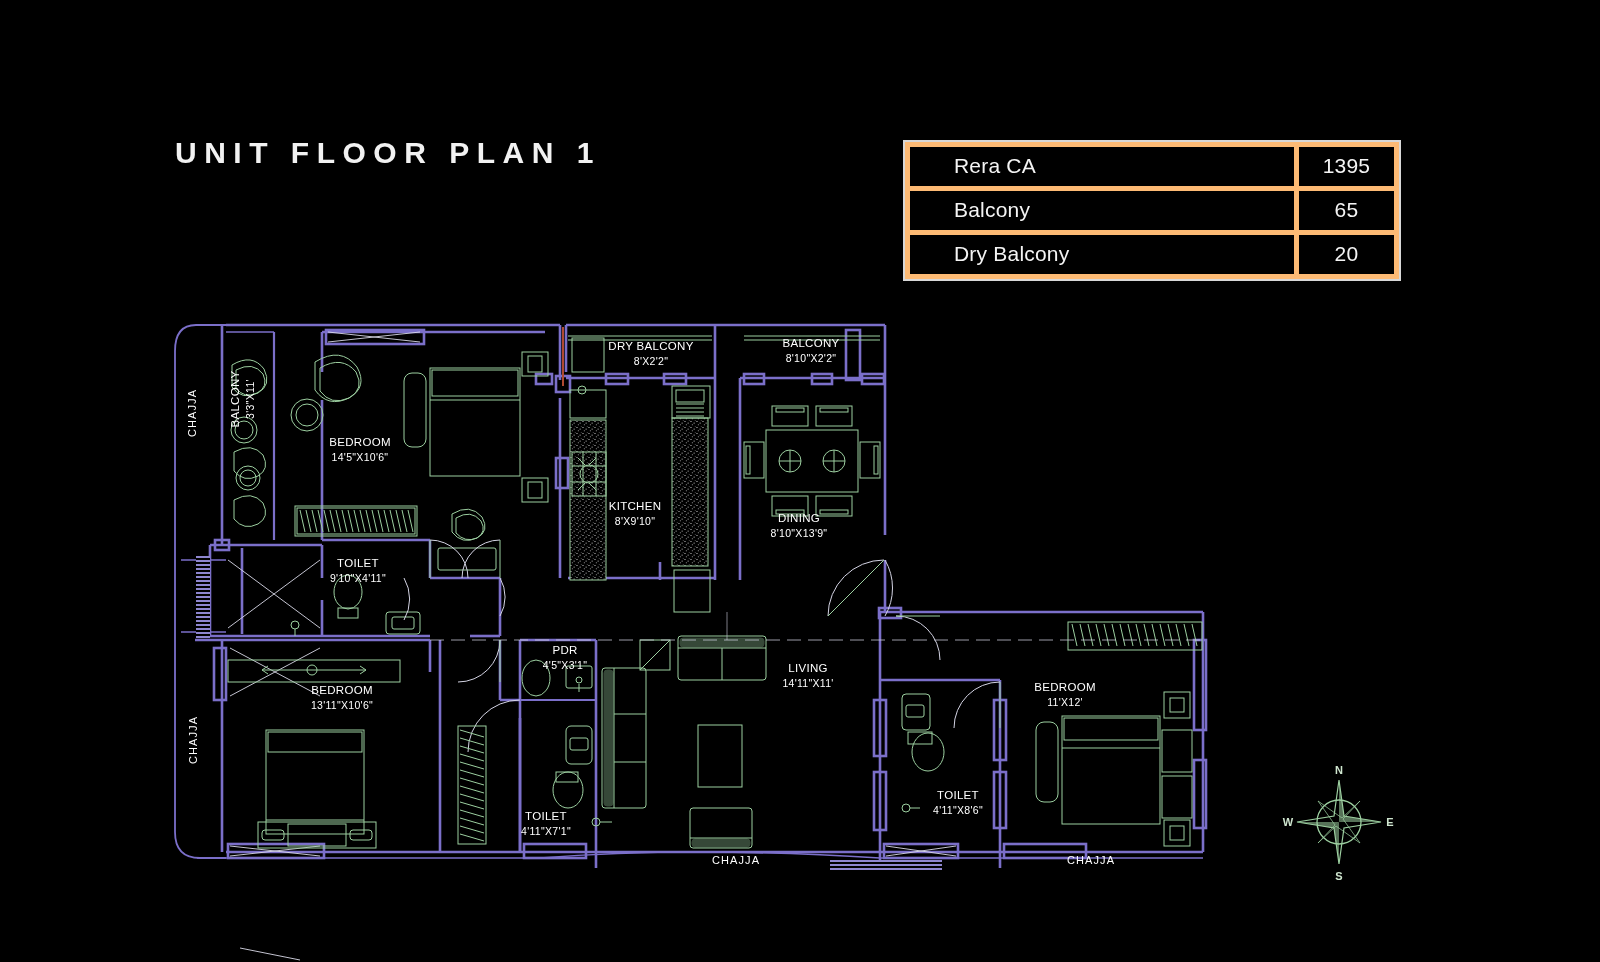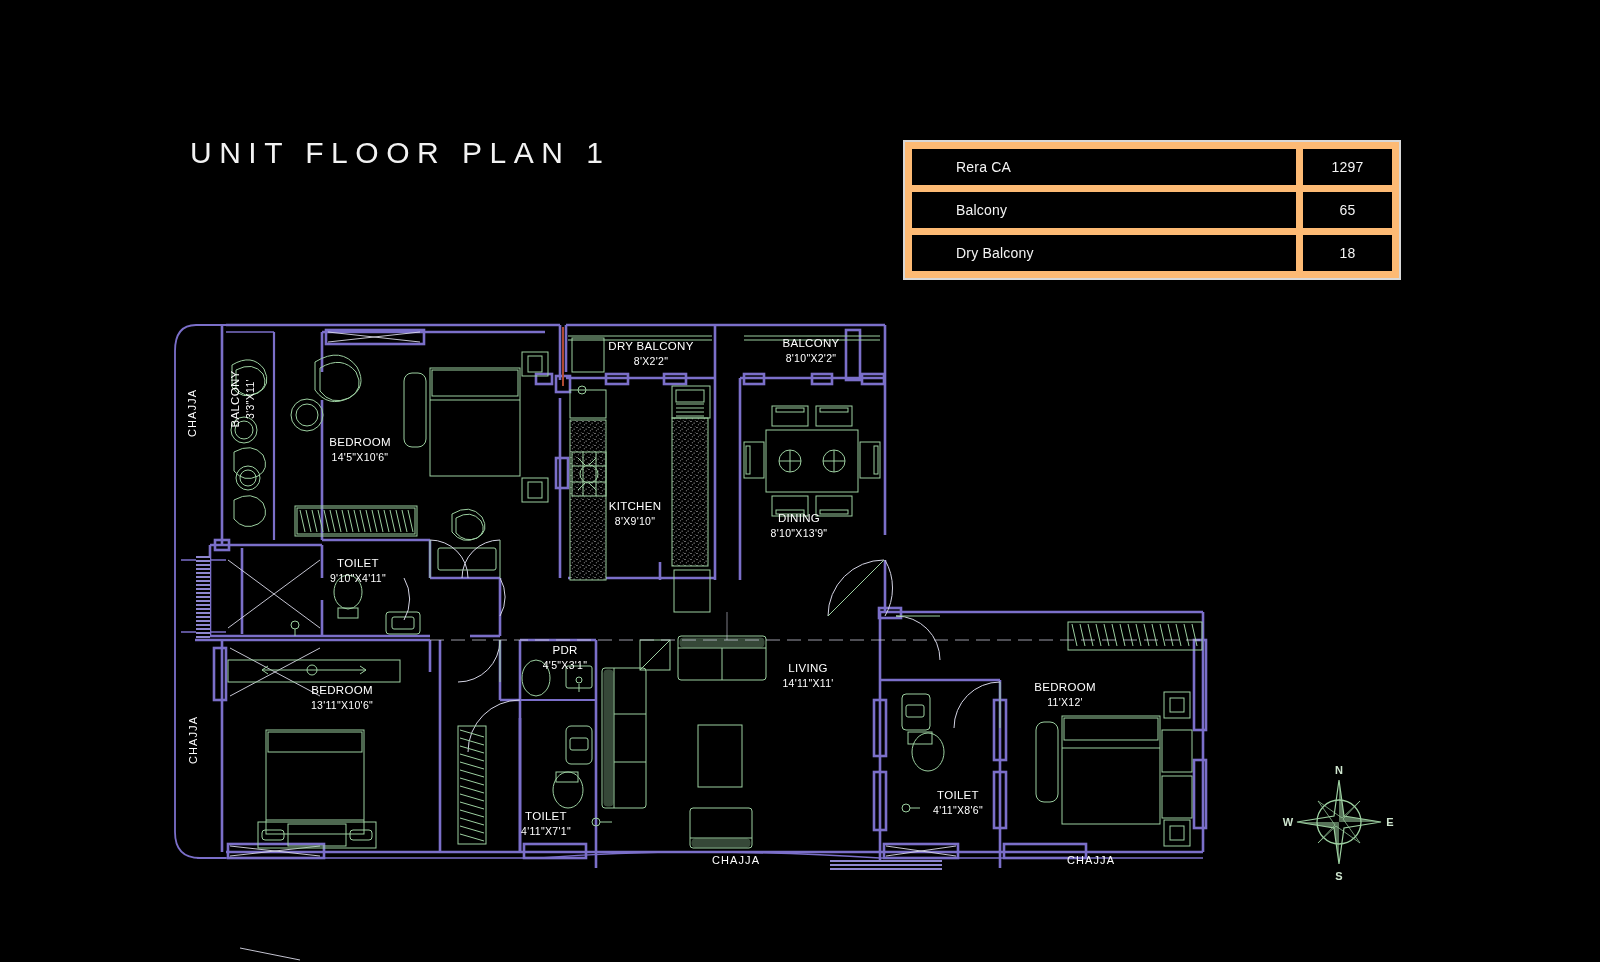--- a/index.html
+++ b/index.html
@@ -6,34 +6,34 @@
   html,body{margin:0;padding:0;background:#000;}
   body{
     width:1600px;height:962px;overflow:hidden;position:relative;
     font-family:"Liberation Sans","DejaVu Sans",sans-serif;
     color:#ffffff;
   }
   #stage{position:absolute;inset:0;background:#000;}
 
   
   #title{
-    position:absolute;left:190px;top:136px;
-    font-size:30px;letter-spacing:7.5px;font-weight:400;
+    position:absolute;left:175px;top:136px;
+    font-size:30px;letter-spacing:7.5px;font-weight:700;
     color:#f2f2f2;white-space:nowrap;
   }
 
   
   #area-table{
     position:absolute;left:903px;top:140px;width:494px;
     border:2px solid #d8d8d8;border-collapse:collapse;
   }
   #area-table table{border-collapse:collapse;width:100%;}
   #area-table td{
-    border:7px solid #fdba74;
-    font-size:14px;color:#f4f4f4;font-weight:400;
+    border:5px solid #fdba74;
+    font-size:21px;color:#f4f4f4;font-weight:400;
     padding:7px 0 8px 0;height:21px;
   }
   #area-table td.k{padding-left:44px;width:340px;letter-spacing:.2px;}
   #area-table td.v{text-align:center;letter-spacing:.2px;}
 
   
   #plan{position:absolute;left:0;top:0;width:1600px;height:962px;}
   .lbl{
     font-family:"Liberation Sans","DejaVu Sans",sans-serif;
     fill:#ffffff;font-size:11.5px;text-anchor:middle;
@@ -51,29 +51,29 @@
 
 <div id="stage">
 
   <div id="title">UNIT FLOOR PLAN 1</div>
 
   <div id="area-table">
     <table>
       <tbody id="area-tbody">
           <tr>
             <td class="k">Rera CA</td>
-            <td class="v">1297</td>
+            <td class="v">1395</td>
           </tr>
           <tr>
             <td class="k">Balcony</td>
             <td class="v">65</td>
           </tr>
           <tr>
             <td class="k">Dry Balcony</td>
-            <td class="v">18</td>
+            <td class="v">20</td>
           </tr>
         </tbody>
     </table>
   </div>
 
   <svg id="plan" viewBox="0 0 1600 962">
 
     <defs>
 
       <pattern id="stipple" width="6" height="6" patternUnits="userSpaceOnUse">

